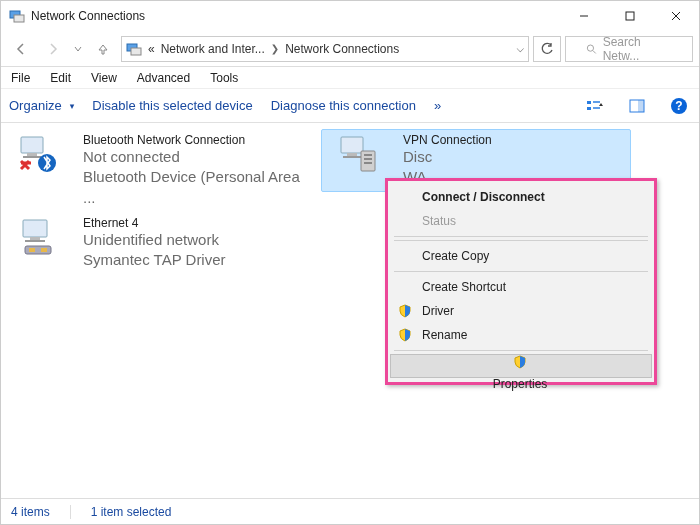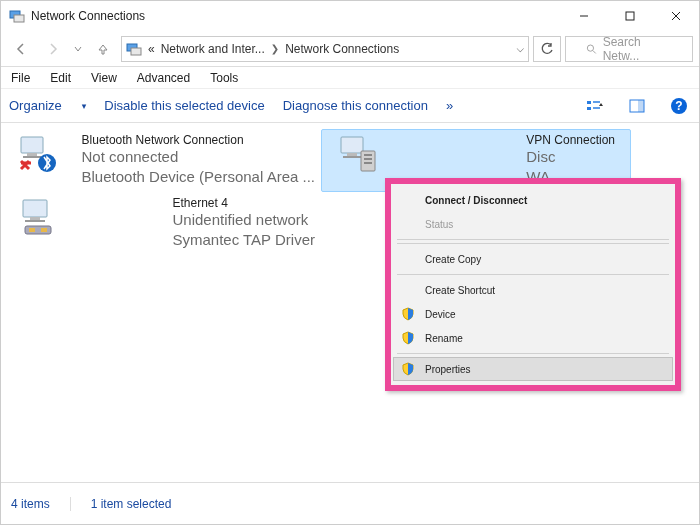--- a/index.html
+++ b/index.html
@@ -19,45 +19,45 @@
 .crumb-sep { color: #666; font-size: 10px; }
 .refresh-box { width: 28px; height: 26px; border: 1px solid #ccc; display: flex; align-items: center; justify-content: center; }
 .search-box { width: 128px; height: 26px; border: 1px solid #ccc; display: flex; align-items: center; padding: 0 20px; color: #999; gap: 6px; }
 
 
 .menubar { height: 22px; display: flex; align-items: center; padding: 0 4px; gap: 8px; border-bottom: 1px solid #eee; }
 .menubar span { padding: 6px 6px; font-size: 12px; }
 
 
 .toolbar { height: 34px; display: flex; align-items: center; padding: 0 8px; gap: 18px; border-bottom: 1px solid #e0e0e0; }
-.tool-link { color: #1a4aa0; font-size: 13px; display: flex; align-items: center; gap: 20px; }
+.tool-link { color: #1a4aa0; font-size: 13px; display: flex; align-items: center; gap: 8px; }
 .tool-spacer { flex: 1; }
 .tool-icon { width: 24px; height: 24px; display: flex; align-items: center; justify-content: center; }
 .tool-icon.blue { color: #0a64d8; }
 
 
 .content { position: relative; display: flex; padding: 6px 10px; height: 370px; }
 .col { width: 310px; }
-.conn { display: flex; padding: 4px 6px; gap: 8px; border-radius: 2px; align-items: flex-start; justify-content: space-between; }
+.conn { display: flex; padding: 4px 6px; gap: 24px; border-radius: 2px; align-items: flex-start; }
 .conn.selected { background: #cce8ff; border: 1px solid #99d1ff; padding: 3px 15px; }
 .conn-icon { width: 42px; height: 42px; flex-shrink: 0; position: relative; }
 .conn-lines .name { font-size: 12px; color: #222; }
 .conn-lines .sub { font-size: 15px; color: #6b6b6b; line-height: 1.35; }
 
 
-.ctxmenu { position: absolute; left: 384px; top: 177px; width: 296px; background: #f2f2f2; border: 6px solid #ec4899; box-shadow: 2px 2px 4px rgba(0,0,0,.25); padding: 4px 2px; font-size: 10px; }
+.ctxmenu { position: absolute; left: 384px; top: 177px; width: 272px; background: #f2f2f2; border: 3px solid #ec4899; box-shadow: 2px 2px 4px rgba(0,0,0,.25); padding: 4px 2px; font-size: 12px; }
 .ctxmenu .item { display: flex; align-items: center; height: 24px; padding: 0 8px 0 6px; gap: 8px; }
 .ctxmenu .item.disabled { color: #9a9a9a; }
 .ctxmenu .item.bold { font-weight: 600; }
-.ctxmenu .item.hover { background: #dedede; border: 1px solid #c0c0c0; height: 24px; padding: 0 7px 0 5px; }
+.ctxmenu .item.hover { background: #dedede; border: 1px solid #c0c0c0; height: 24px; padding: 0 7px 0 5px; flex-direction: column; }
 .ctxmenu .sep { height: 1px; background: #d0d0d0; margin: 3px 4px; }
 .ctxmenu .ico-slot { width: 18px; display: flex; justify-content: center; }
 
 
-.statusbar { position: absolute; bottom: 0; left: 0; right: 0; height: 42px; border-top: 1px solid #ddd; display: flex; align-items: center; padding: 0 10px; gap: 20px; font-size: 12px; color: #1a4aa0; }
+.statusbar { position: absolute; bottom: 0; left: 0; right: 0; height: 26px; border-top: 1px solid #ddd; display: flex; align-items: center; padding: 0 10px; gap: 20px; font-size: 12px; color: #1a4aa0; }
 .statusbar .sep { width: 1px; height: 14px; background: #ddd; }
 
 svg { display: block; }
 </style>
 </head>
 <body>
 
 <div class="titlebar">
   <span class="ico">
     <svg viewBox="0 0 16 16">
@@ -255,21 +255,21 @@
       <span class="ico-slot"></span>
       <span>Create Shortcut</span>
     </div>
   <div class="item">
       <span class="ico-slot">
         <svg width="14" height="14" viewBox="0 0 14 14">
           <path d="M7 1 L12 3 L12 7 Q12 11 7 13 Q2 11 2 7 L2 3 Z" fill="#ffcf30" stroke="#caa000"></path>
           <path d="M7 1 L12 3 L12 7 Q12 11 7 13 Z" fill="#2a7de1"></path>
         </svg>
       </span>
-      <span>Device</span>
+      <span>Driver</span>
     </div>
   <div class="item">
       <span class="ico-slot">
         <svg width="14" height="14" viewBox="0 0 14 14">
           <path d="M7 1 L12 3 L12 7 Q12 11 7 13 Q2 11 2 7 L2 3 Z" fill="#ffcf30" stroke="#caa000"></path>
           <path d="M7 1 L12 3 L12 7 Q12 11 7 13 Z" fill="#2a7de1"></path>
         </svg>
       </span>
       <span>Rename</span>
     </div>

